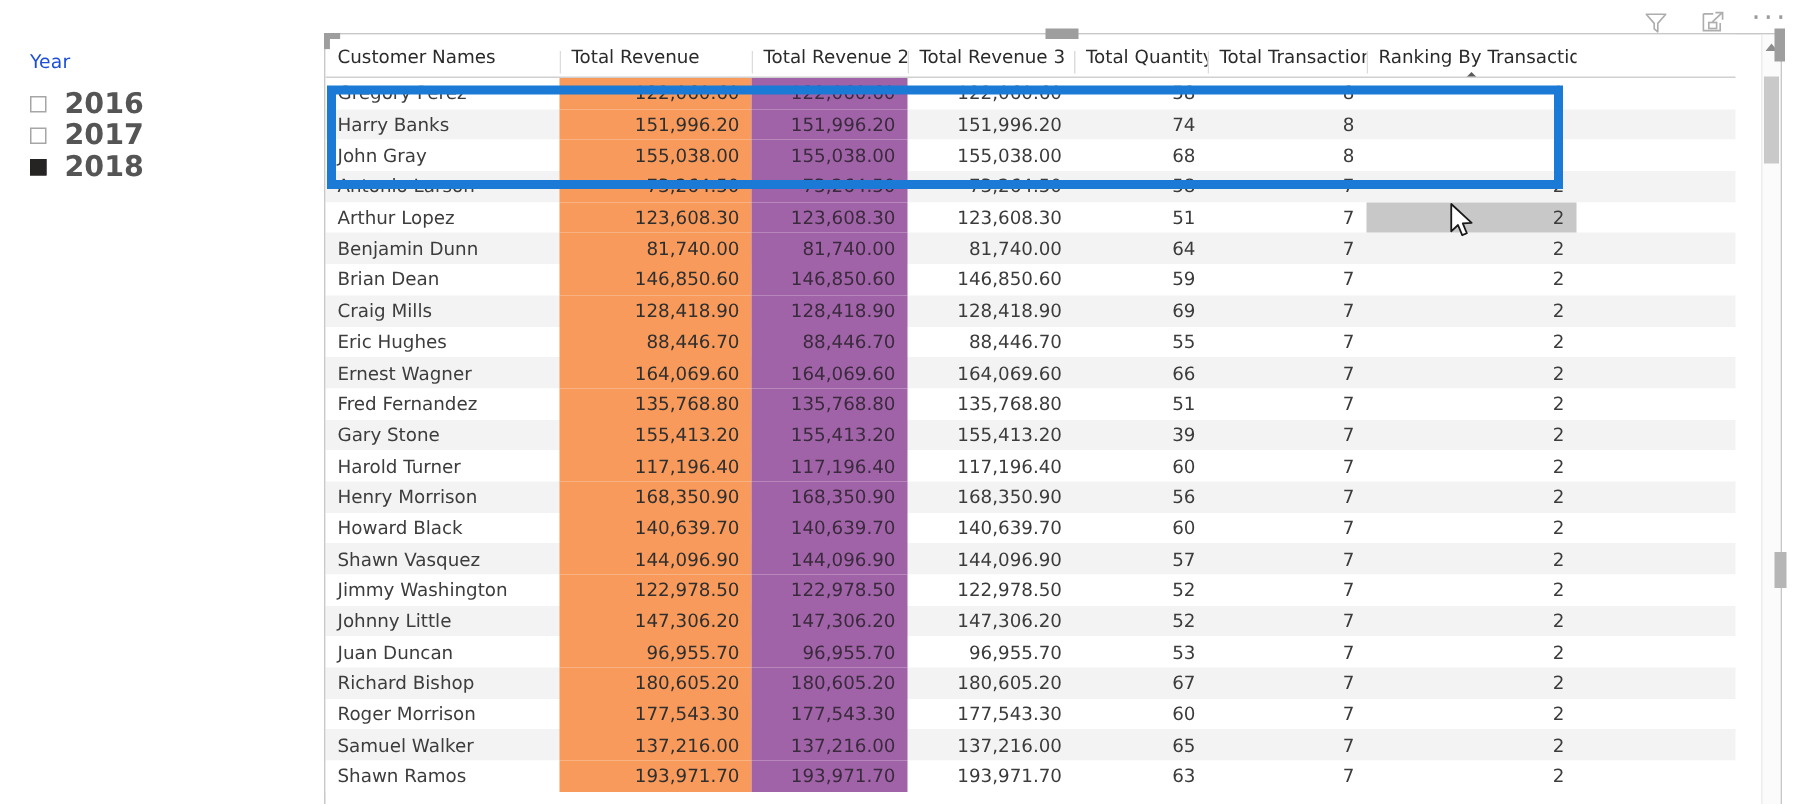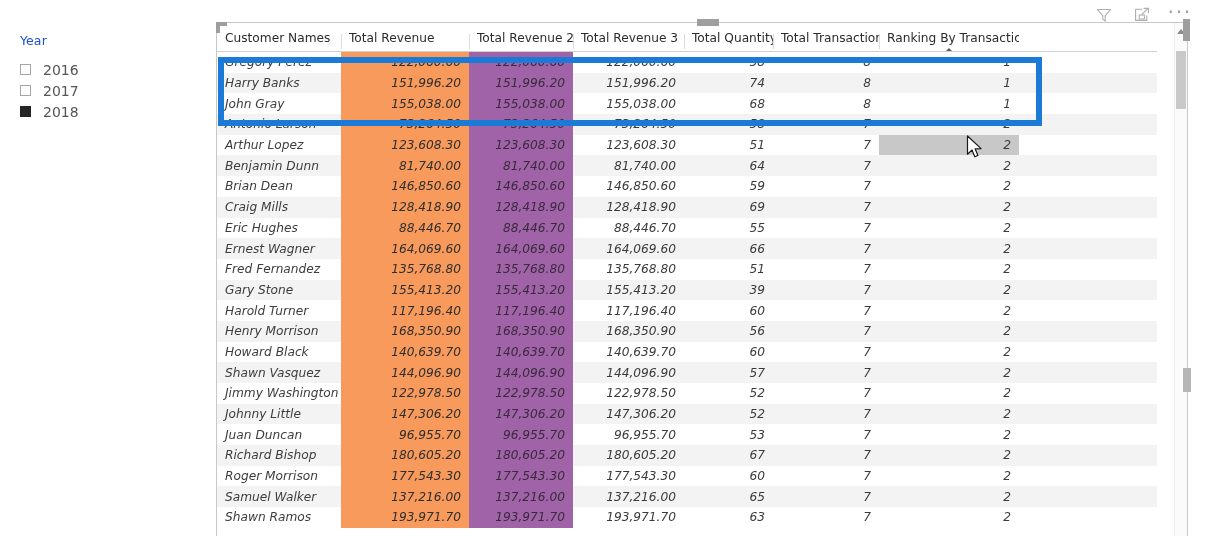--- a/index.html
+++ b/index.html
@@ -43,23 +43,24 @@
     background: #ffffff;
     box-sizing: border-box;
     margin-right: 12px;
     flex: 0 0 auto;
   }
   #slicer .cbox.checked {
     background: #252423;
     border-color: #252423;
   }
   #slicer .slicer-label {
-    font-size: 14px;
+    font-size: 19px;
     color: #555555;
     line-height: 1;
+    font-weight: bold;
   }
 
   
   #visual-icons {
     position: absolute;
     right: 14px;
     top: 4px;
     display: flex;
     align-items: center;
     gap: 16px;
@@ -147,21 +148,21 @@
     position: absolute;
     left: 50%;
     bottom: -1px;
     transform: translateX(-50%);
     width: 0; height: 0;
     border-left: 4px solid transparent;
     border-right: 4px solid transparent;
     border-bottom: 4px solid #5a5a5a;
   }
 
-  .tbody { position: relative; font-style: italic; }
+  .tbody { position: relative; }
   .tr {
     display: flex;
     height: 20.7px;
     align-items: center;
   }
   .tr.odd  { background: #ffffff; }
   .tr.even { background: #f3f3f3; }
   .td {
     font-size: 12.2px;
     color: #3b3b3b;
@@ -174,21 +175,21 @@
     overflow: hidden;
   }
   .td.name { justify-content: flex-start; color: #3d3d3d; }
   .td.num  { justify-content: flex-end; }
   .td.rev1 { background: #f79a5b; color: #2f2f2f; }
   .td.rev2 { background: #a163a8; color: #3a2a3d; }
   .td.hovercell { background: #c8c8c8; }
 
   
   .c0 { width: 124px; }
-  .c1 { width: 128px; }
+  .c1 { width: 128px; margin-left: 32px; }
   .c2 { width: 104px; }
   .c3 { width: 111px; }
   .c4 { width: 89px; }
   .c5 { width: 106px; }
   .c6 { width: 140px; }
 
   
   #selection-box {
     position: absolute;
     left: 218px;

